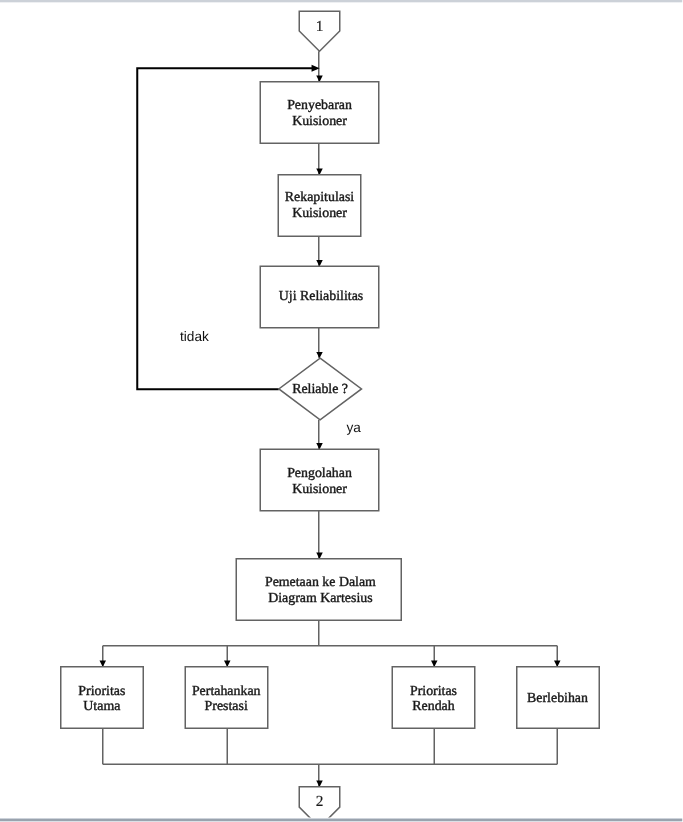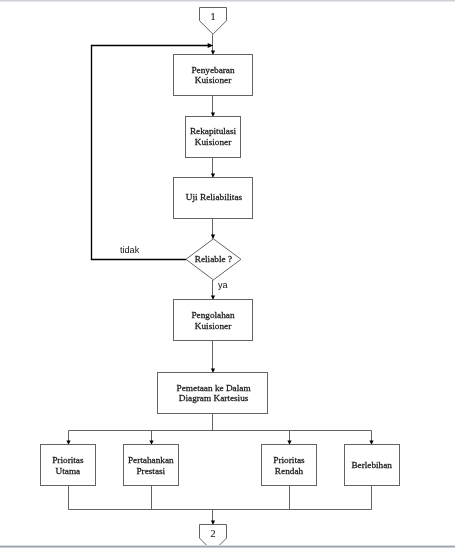--- a/index.html
+++ b/index.html
@@ -13,22 +13,22 @@
   .shape { fill:#ffffff; stroke:var(--stroke,#6f6f6f); stroke-width:1; }
   .link { stroke:var(--stroke,#6f6f6f); stroke-width:1; fill:none; }
   .link-dark { stroke:var(--stroke-dark,#000); stroke-width:1.35; fill:none; }
   .arrow { fill:var(--stroke-dark,#000); stroke:none; }
   .node-text { font-family:"Liberation Serif", serif; font-size:9.25px; fill:var(--text,#181818); transform:translateZ(0);
                stroke:var(--text,#181818); stroke-width:0.26px; paint-order:stroke; text-anchor:middle; }
   .conn-text { font-family:"Liberation Serif", serif; font-size:10.2px; fill:#1a1a1a; transform:translateZ(0);
                stroke:#1a1a1a; stroke-width:0.12px; paint-order:stroke; text-anchor:middle; }
   .edge-label { position:absolute; font-family:"Liberation Sans", sans-serif;
                 font-size:9.1px; color:#111; line-height:1; white-space:nowrap; z-index:3; }
-  #lbl-tidak { left:120px; top:246px; }
-  #lbl-ya    { left:218px; top:281px; }
+  #lbl-tidak { left:120px; top:220px; }
+  #lbl-ya    { left:231px; top:281px; }
 </style>
 </head>
 <body>
 
 <div id="page">
   <div id="rule-top" style="background: linear-gradient(rgb(204, 209, 216) 0px, rgb(204, 209, 216) 1px, rgb(255, 255, 255) 2px);"></div>
   <div id="rule-bottom" style="background: linear-gradient(rgb(255, 255, 255) 0px, rgb(195, 202, 211) 0.8px, rgb(154, 163, 174) 1.2px, rgb(154, 163, 174) 2.2px, rgb(214, 220, 227) 2.6px, rgb(242, 244, 247) 3px);"></div>
 
   <svg class="flow" viewBox="0 0 455 548">
 

